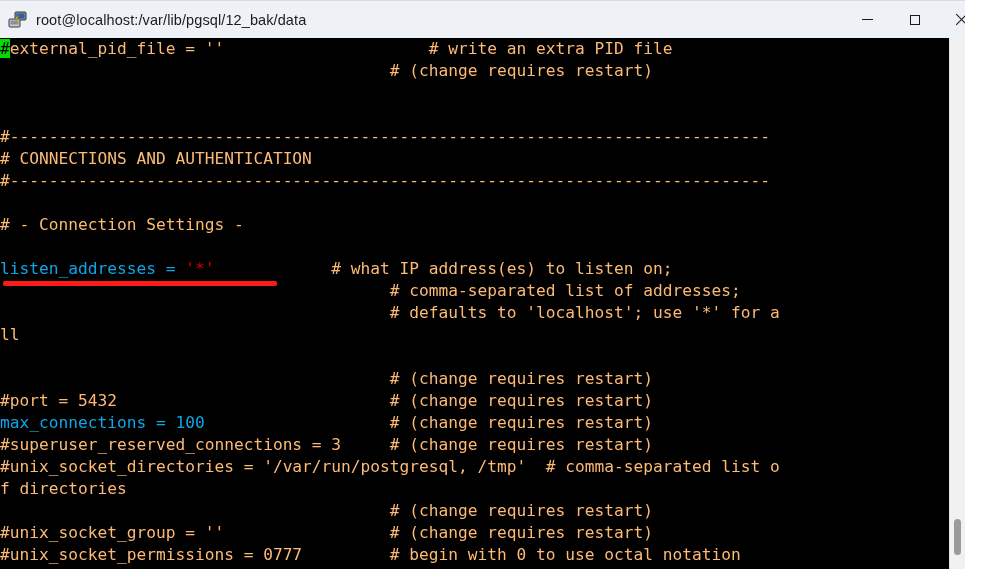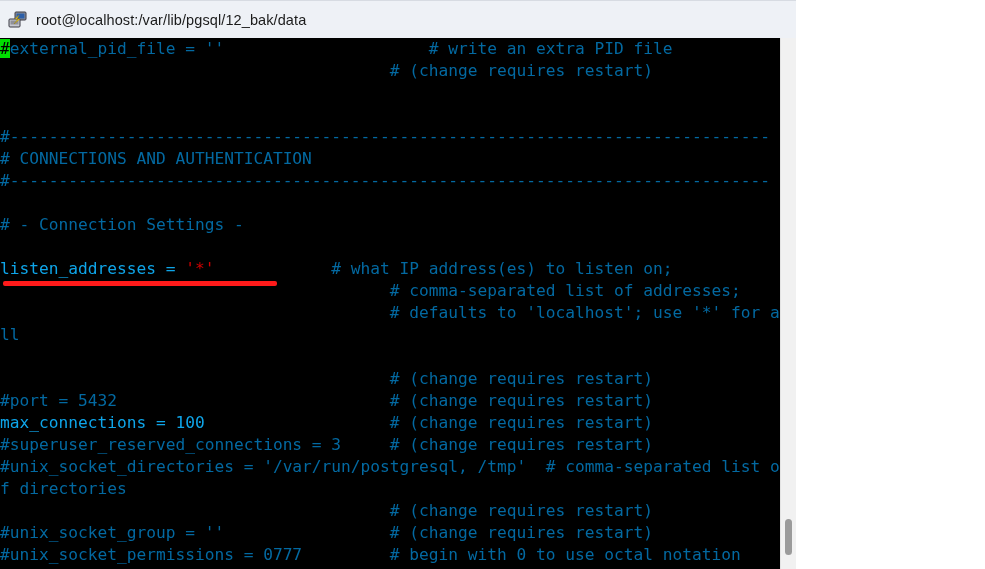--- a/index.html
+++ b/index.html
@@ -10,21 +10,21 @@
   body {
     width: 985px;
     height: 569px;
     overflow: hidden;
     font-family: "DejaVu Sans", sans-serif;
   }
 
   
   .window {
     position: relative;
-    width: 796px;
+    width: 965px;
     height: 569px;
     background: #eef1f6;
     box-sizing: border-box;
     overflow: hidden;
   }
 
   
   .titlebar {
     position: absolute;
     top: 0; left: 0;
@@ -114,21 +114,21 @@
     font-size: 16.2px;
     line-height: 22px;
     letter-spacing: 0px;
     white-space: pre;
   }
   .row {
     height: 22px;
     white-space: pre;
     display: block;
   }
-  .c-comment  { color: #0369a1; }
+  .c-comment  { color: #fdba74; }
   .c-text     { color: #0ea5e9; }
   .c-string   { color: #cc0000; }
   .c-status   { color: #d6d6d6; }
   .cursor {
     background: #00dd00;
     color: #000000;
   }
 
   
   .annot-underline {

